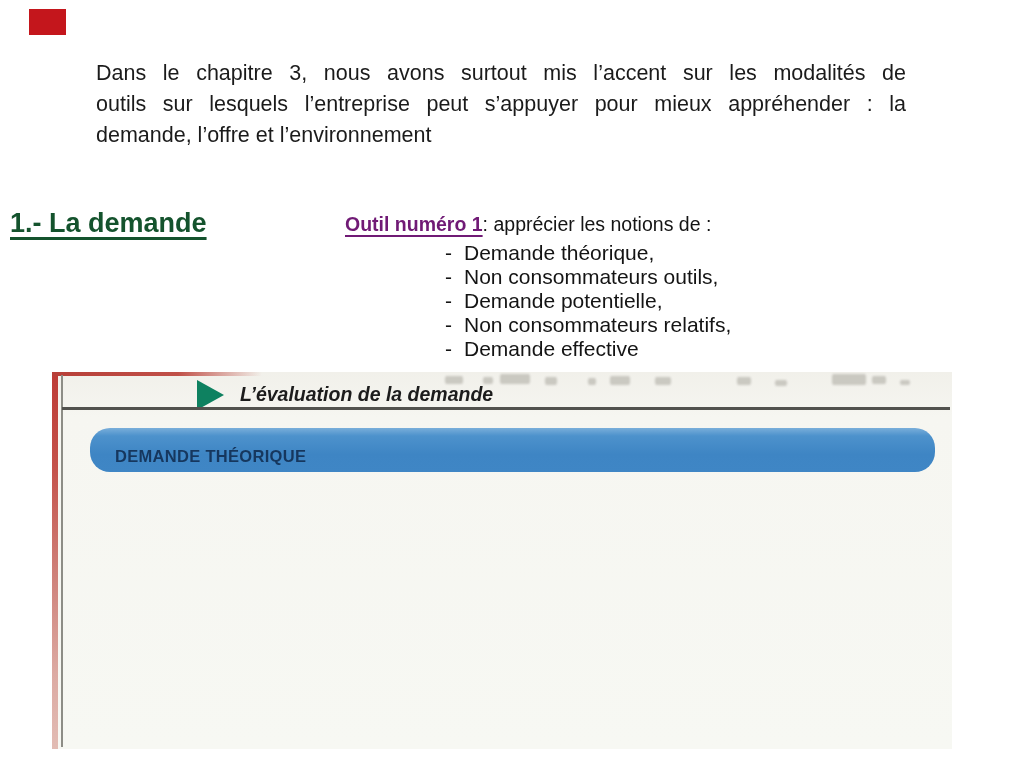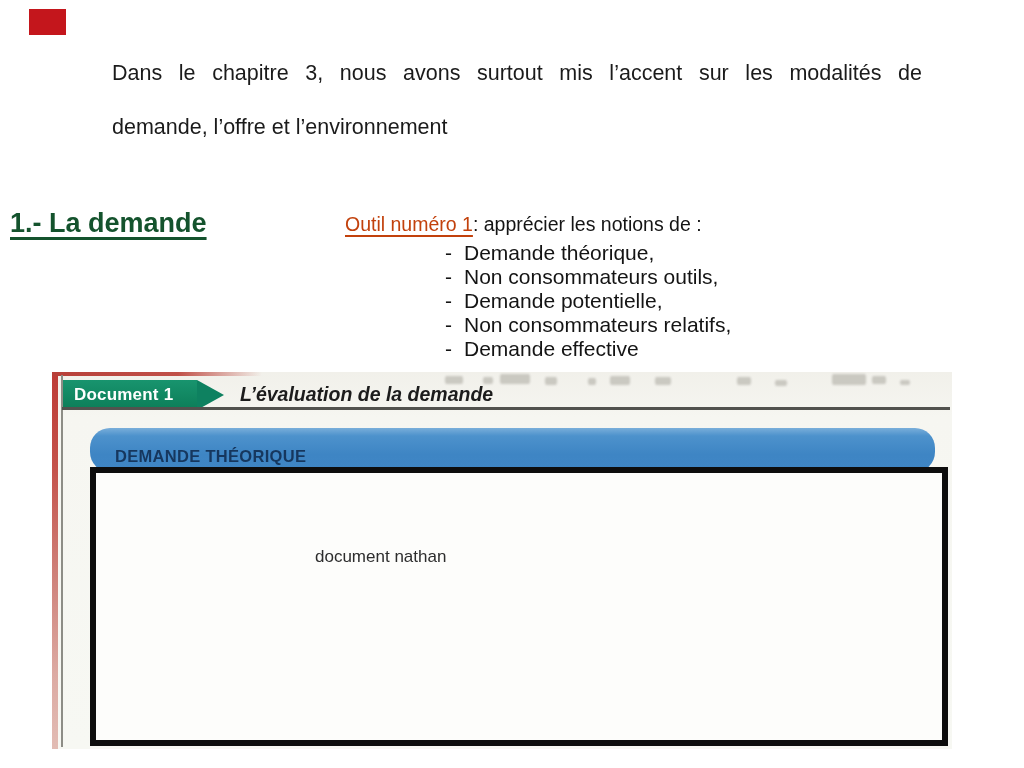--- a/index.html
+++ b/index.html
@@ -4,34 +4,34 @@
 <style>
   html,body{margin:0;padding:0;background:#ffffff;}
   .slide{
     position:relative;width:1024px;height:768px;background:#ffffff;overflow:hidden;
     font-family:"Liberation Sans",sans-serif;
   }
   
   .logo-red{position:absolute;left:29px;top:9px;width:37px;height:26px;background:#c4161c;}
 
   
-  .intro{position:absolute;left:112px;top:58px;width:810px;font-size:21.5px;line-height:31px;color:#1b1b1b;}
+  .intro{position:absolute;left:96px;top:58px;width:810px;font-size:21.5px;line-height:31px;color:#1b1b1b;}
   .intro-line{text-align:justify;text-align-last:justify;}
-  .intro-line.last{text-align-last:left;margin-top:23px;}
+  .intro-line.last{text-align-last:left;}
 
   
   .section-title{
     position:absolute;left:10px;top:208px;font-size:27px;font-weight:700;color:#14532d;
     text-decoration:underline;text-underline-offset:5px;text-decoration-thickness:2.5px;
   }
 
   
   .outil{position:absolute;left:345px;top:213px;color:#141414;}
   .outil-heading{font-size:19.5px;}
-  .outil-label{font-weight:400;color:#c2410c;text-decoration:underline;text-underline-offset:4px;text-decoration-thickness:2px;text-align:center;}
+  .outil-label{font-weight:700;color:#701a75;text-decoration:underline;text-underline-offset:4px;text-decoration-thickness:2px;text-align:center;}
   .outil-desc{}
   .outil-list{margin-top:5px;padding-left:100px;font-size:21px;line-height:24px;}
   .outil-item{white-space:nowrap;}
   .dash{display:inline-block;width:19px;}
 
   
   .scan{
     position:absolute;left:52px;top:372px;width:900px;height:377px;
     background:linear-gradient(180deg,#f1f0ea 0%,#f6f6f1 12%,#f7f8f3 100%);
   }
@@ -60,20 +60,21 @@
 </style>
 </head>
 <body>
 
 <div class="slide">
 
   <div class="logo-red"></div>
 
   <div class="intro">
     <div class="intro-line">Dans le chapitre 3, nous avons surtout mis l’accent sur les modalités de</div>
+    <div class="intro-line">outils sur lesquels l’entreprise peut s’appuyer pour mieux appréhender : la</div>
     <div class="intro-line last">demande, l’offre et l’environnement</div>
   </div>
 
   <div class="section-title">1.- La demande</div>
 
   <div class="outil">
     <div class="outil-heading">
       <span class="outil-label">Outil numéro 1</span><span class="outil-desc">: apprécier les notions de :</span>
     </div>
     <div class="outil-list">
@@ -83,23 +84,20 @@
       <div class="outil-item"><span class="dash">-</span><span>Non consommateurs relatifs,</span></div>
       <div class="outil-item"><span class="dash">-</span><span>Demande effective</span></div>
     </div>
   </div>
 
   <div class="scan">
     <div class="scan-left"></div>
     <div class="scan-top"></div>
     <div class="page-line"></div>
 
-    <div class="banner">
-      <span class="banner-label">Document 1</span>
-    </div>
     <div class="banner-arrow"></div>
     <div class="doc-title">L’évaluation de la demande</div>
     <div class="rule"></div>
 
     <div class="smudge" style="left:393px;top:4px;width:18px;height:8px;"></div>
     <div class="smudge" style="left:431px;top:5px;width:10px;height:7px;"></div>
     <div class="smudge" style="left:448px;top:2px;width:30px;height:10px;"></div>
     <div class="smudge" style="left:493px;top:5px;width:12px;height:8px;"></div>
     <div class="smudge" style="left:536px;top:6px;width:8px;height:7px;"></div>
     <div class="smudge" style="left:558px;top:4px;width:20px;height:9px;"></div>
@@ -107,18 +105,15 @@
     <div class="smudge" style="left:685px;top:5px;width:14px;height:8px;"></div>
     <div class="smudge" style="left:723px;top:8px;width:12px;height:6px;"></div>
     <div class="smudge" style="left:780px;top:2px;width:34px;height:11px;"></div>
     <div class="smudge" style="left:820px;top:4px;width:14px;height:8px;"></div>
     <div class="smudge" style="left:848px;top:8px;width:10px;height:5px;"></div>
 
     <div class="bar">
       <span class="bar-label">DEMANDE THÉORIQUE</span>
     </div>
 
-    <div class="box">
-      <span class="box-note">document nathan</span>
-    </div>
   </div>
 
 </div>
 
 </body></html>

